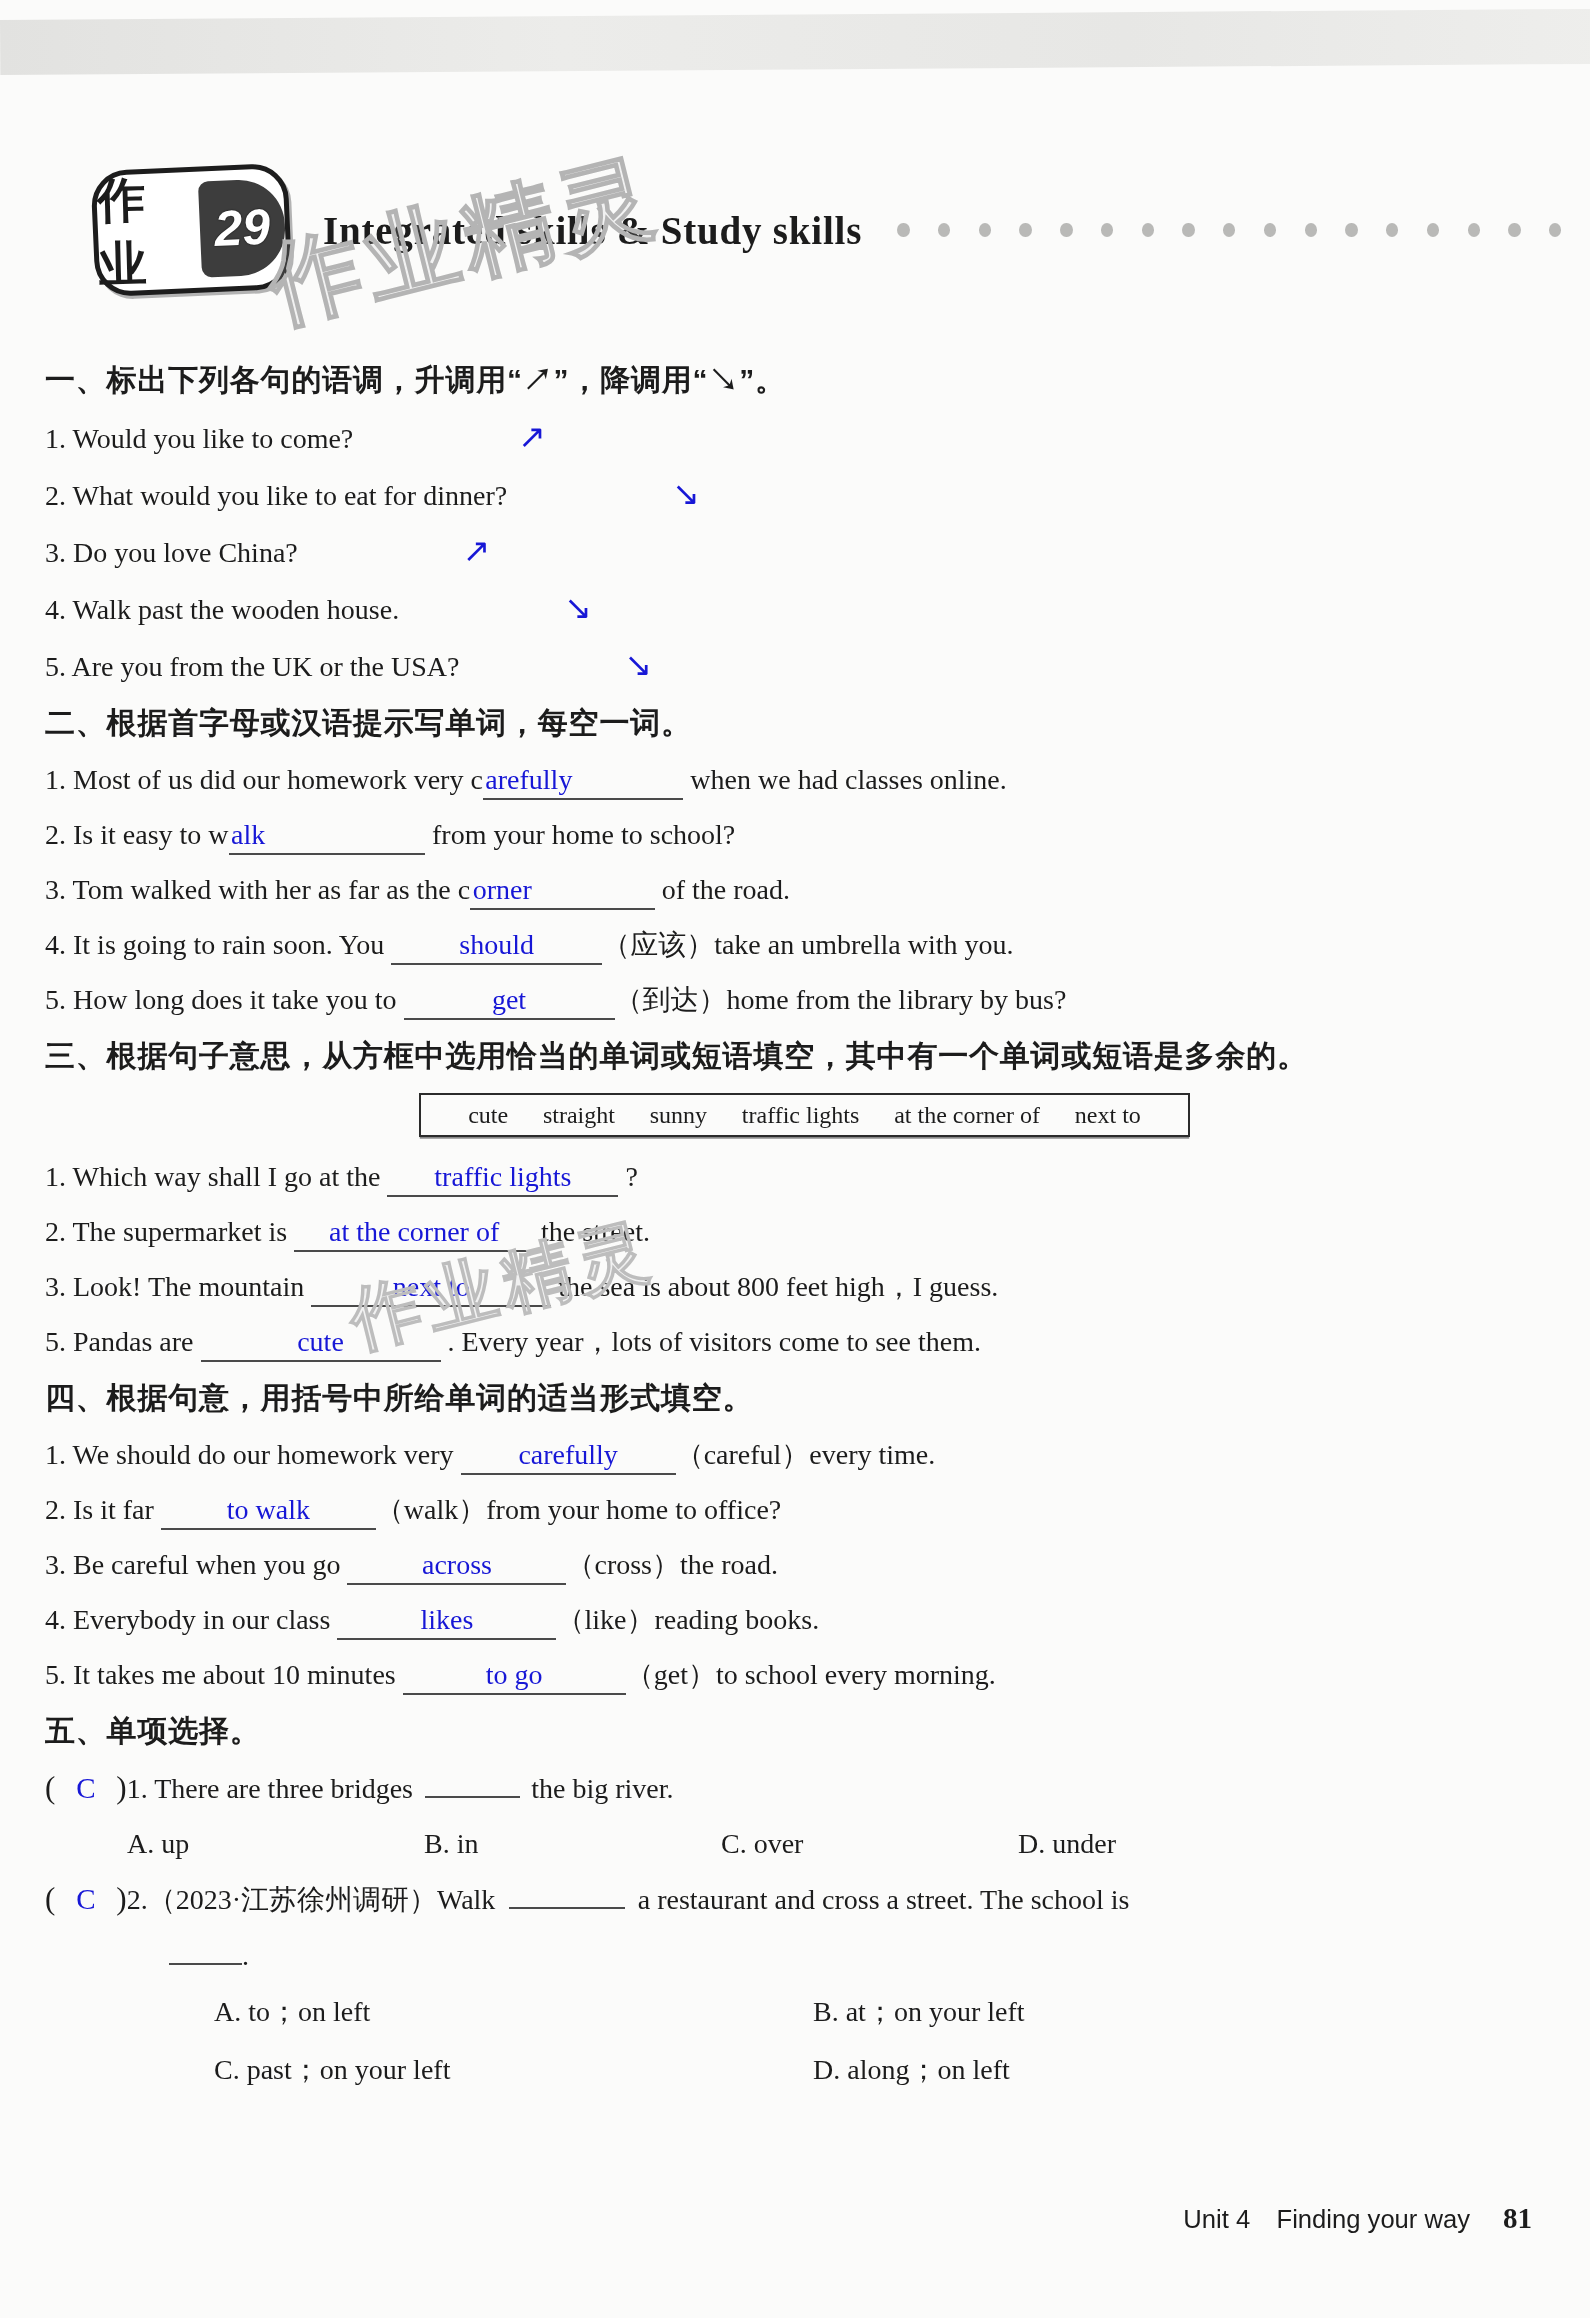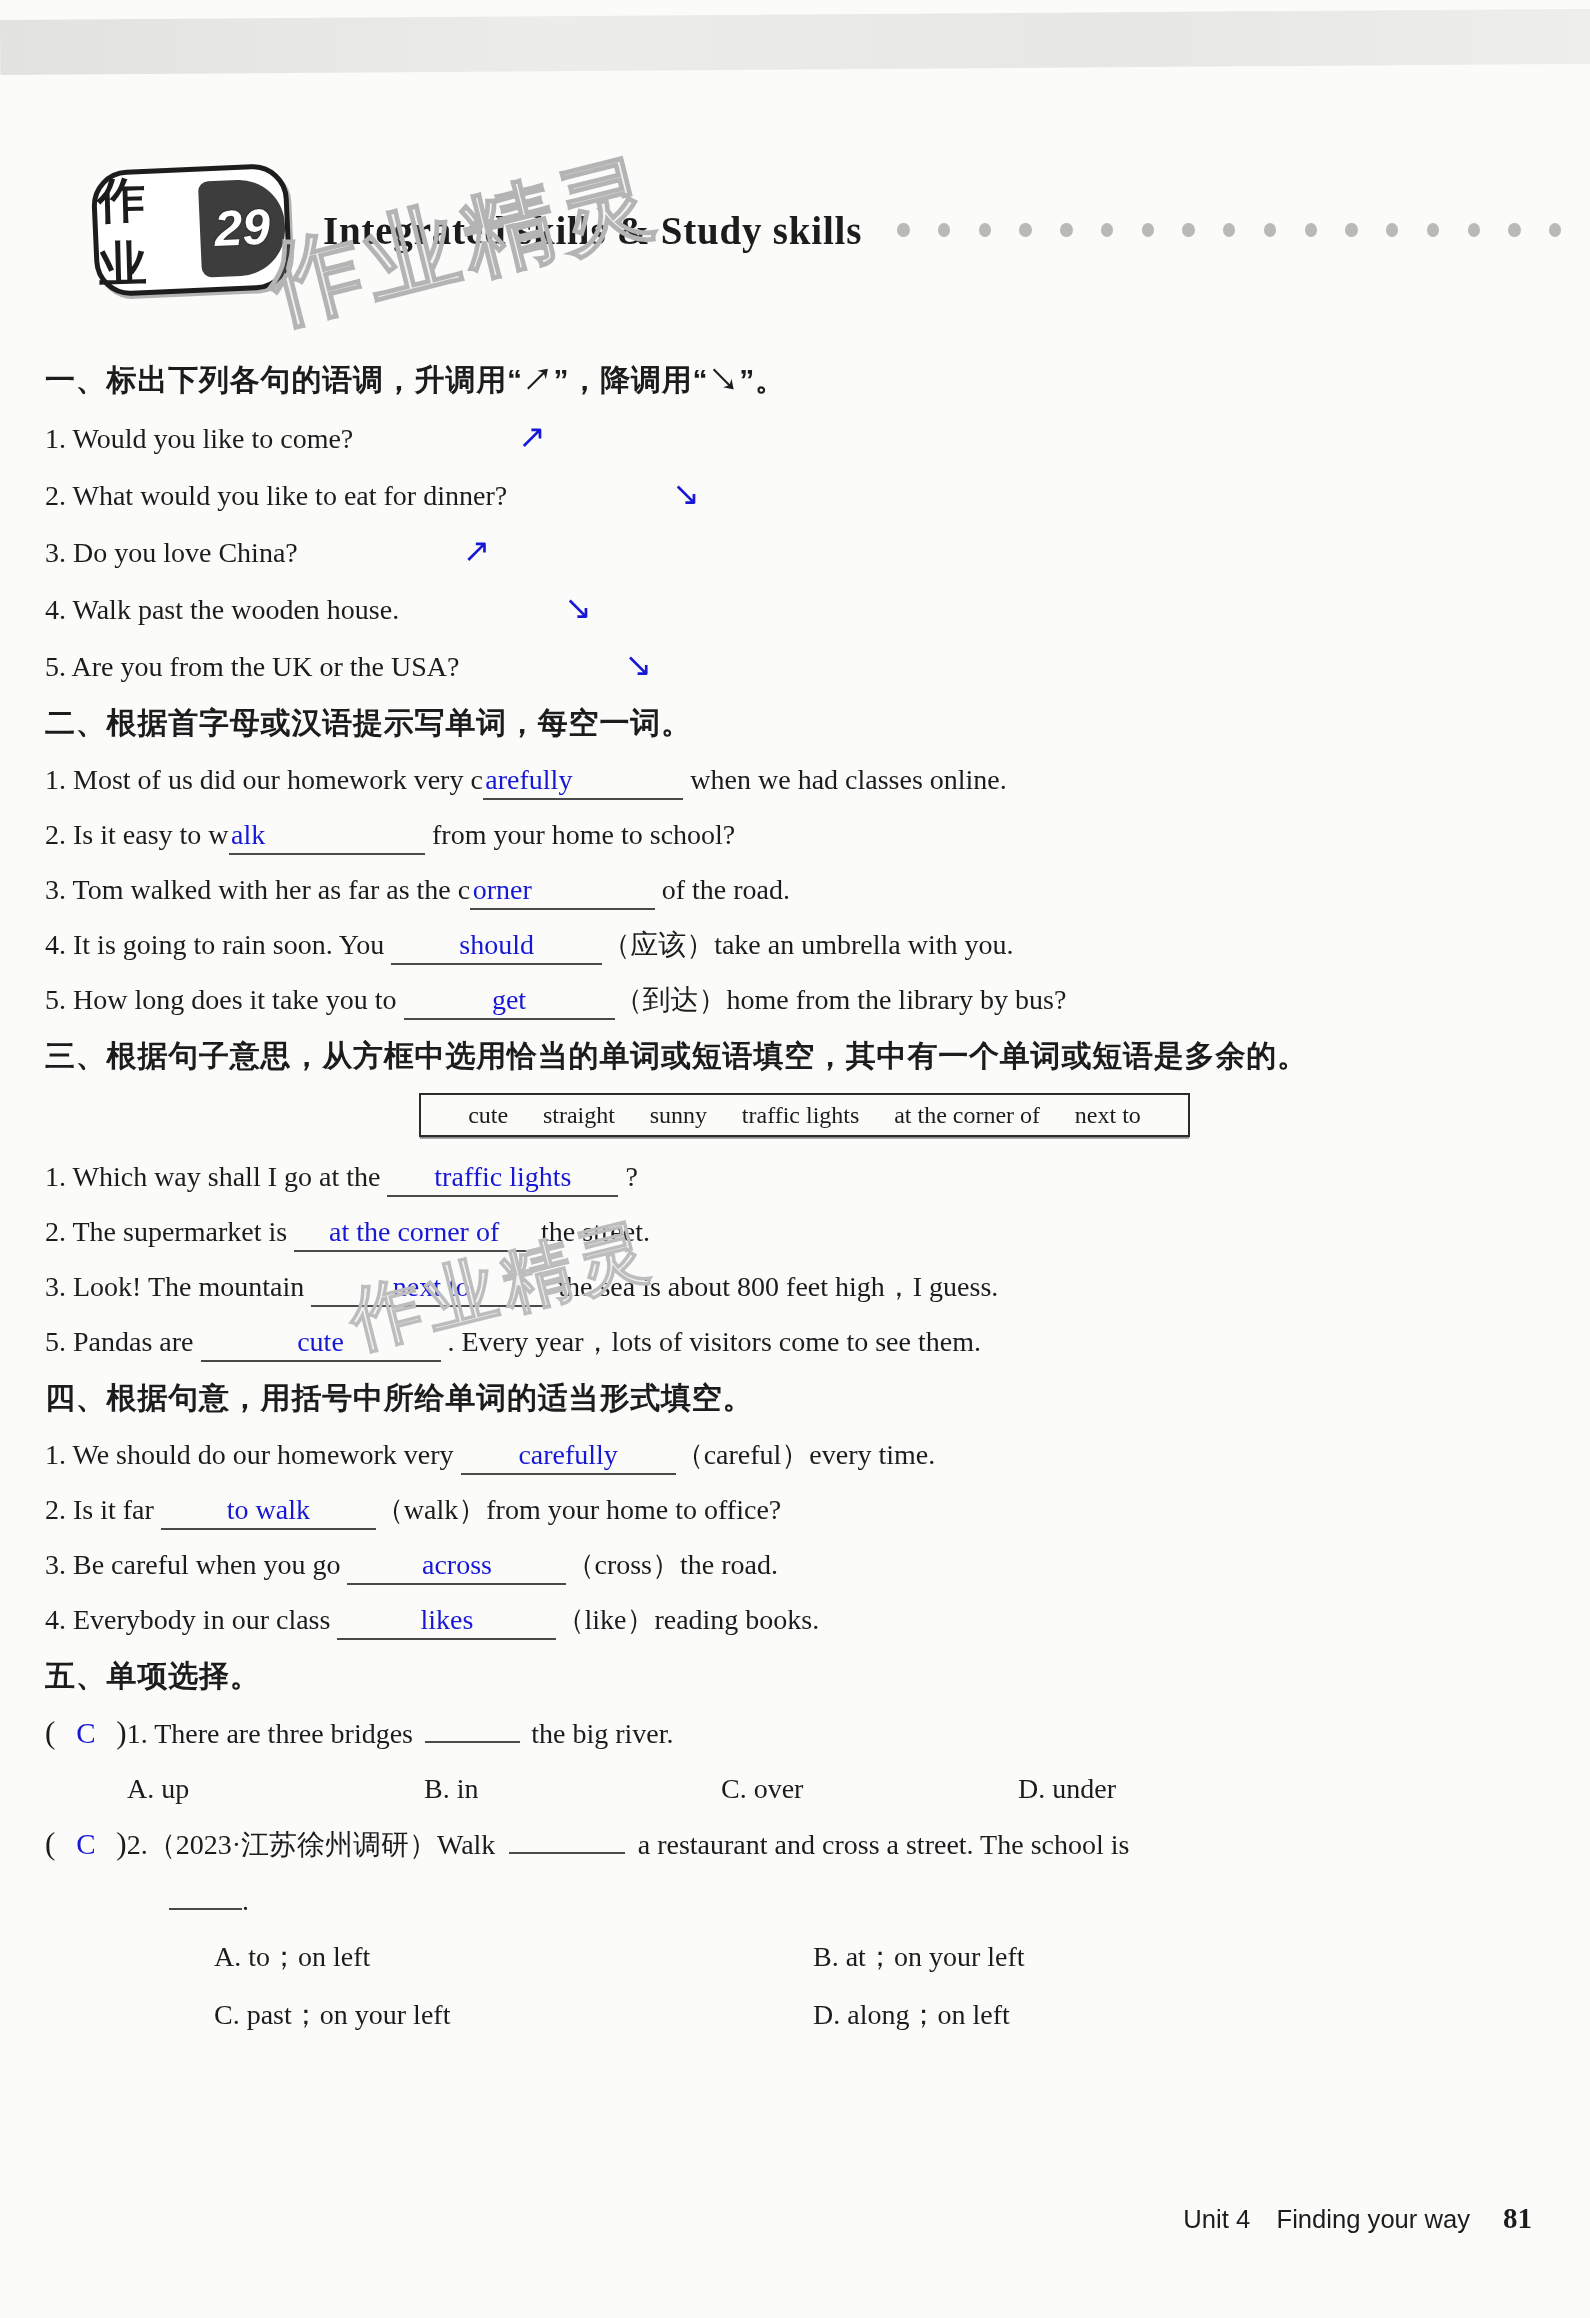--- a/index.html
+++ b/index.html
@@ -116,20 +116,21 @@
   <div class="line"><span>1. Which way shall I go at the </span><span class="blank" style="width:231px">traffic lights</span><span> ?</span></div>
   <div class="line"><span>2. The supermarket is </span><span class="blank" style="width:240px">at the corner of</span><span> the street.</span></div>
   <div class="line"><span>3. Look! The mountain </span><span class="blank" style="width:240px">next to</span><span> the sea is about 800 feet high，I guess.</span></div>
   <div class="line"><span>5. Pandas are </span><span class="blank" style="width:240px">cute</span><span> . Every year，lots of visitors come to see them.</span></div>
 
   <div class="sec">四、根据句意，用括号中所给单词的适当形式填空。</div>
   <div class="line"><span>1. We should do our homework very </span><span class="blank" style="width:215px">carefully</span><span>（careful）every time.</span></div>
   <div class="line"><span>2. Is it far </span><span class="blank" style="width:215px">to walk</span><span>（walk）from your home to office?</span></div>
   <div class="line"><span>3. Be careful when you go </span><span class="blank" style="width:219px">across</span><span>（cross）the road.</span></div>
   <div class="line"><span>4. Everybody in our class </span><span class="blank" style="width:219px">likes</span><span>（like）reading books.</span></div>
+  <div class="line"><span>5. It takes me about 10 minutes </span><span class="blank" style="width:223px">to go</span><span>（get）to school every morning.</span></div>
 
   <div class="sec">五、单项选择。</div>
   <div class="line"><span class="paren">(</span><span class="mc-ans">C</span><span class="paren">)</span><span>1. There are three bridges</span><span class="blank" style="width:95px;margin:0 11.6px;"></span><span>the big river.</span></div>
   <div class="opt-row4">
     <span>A. up</span>
     <span>B. in</span>
     <span>C. over</span>
     <span>D. under</span>
   </div>
   <div class="line"><span class="paren">(</span><span class="mc-ans">C</span><span class="paren">)</span><span>2.（2023·江苏徐州调研）Walk</span><span class="blank" style="width:116px;margin:0 13.2px;"></span><span>a restaurant and cross a street. The school is</span></div>

